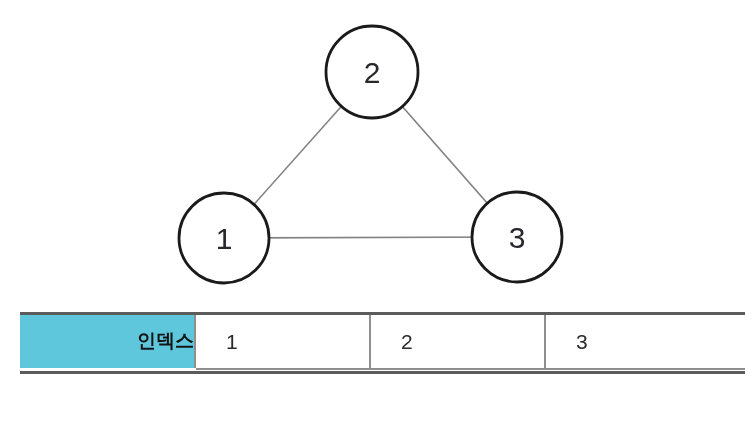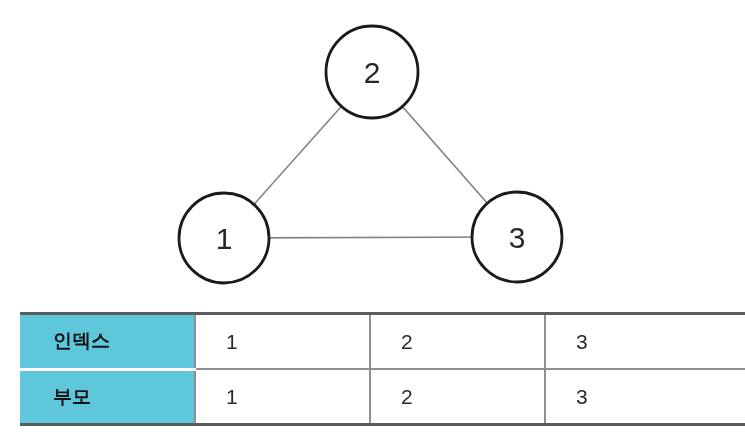--- a/index.html
+++ b/index.html
@@ -50,21 +50,21 @@
     width: 100%;
     border-collapse: collapse;
     table-layout: fixed;
   }
   table.parent-table tr { height: 54px; }
   .hcell {
     background: #5ec7dc;
     font-weight: bold;
     font-size: 19px;
     color: #141414;
-    text-align: left;
+    text-align: right;
     padding: 0 0 0 33px;
     vertical-align: middle;
   }
   .dcell {
     background: #ffffff;
     font-size: 21px;
     color: #2a2a2a;
     text-align: left;
     padding: 0 0 0 30px;
     vertical-align: middle;
@@ -108,23 +108,17 @@
         <col style="width:175px">
         <col>
       </colgroup>
       <tbody>
         <tr class="row-top">
           <td class="hcell">인덱스</td>
           <td class="dcell">1</td>
           <td class="dcell">2</td>
           <td class="dcell">3</td>
         </tr>
-        <tr>
-          <td class="hcell">부모</td>
-          <td class="dcell">1</td>
-          <td class="dcell">2</td>
-          <td class="dcell">3</td>
-        </tr>
       </tbody>
     </table>
   </div>
 
 </div>
 
 </body></html>

